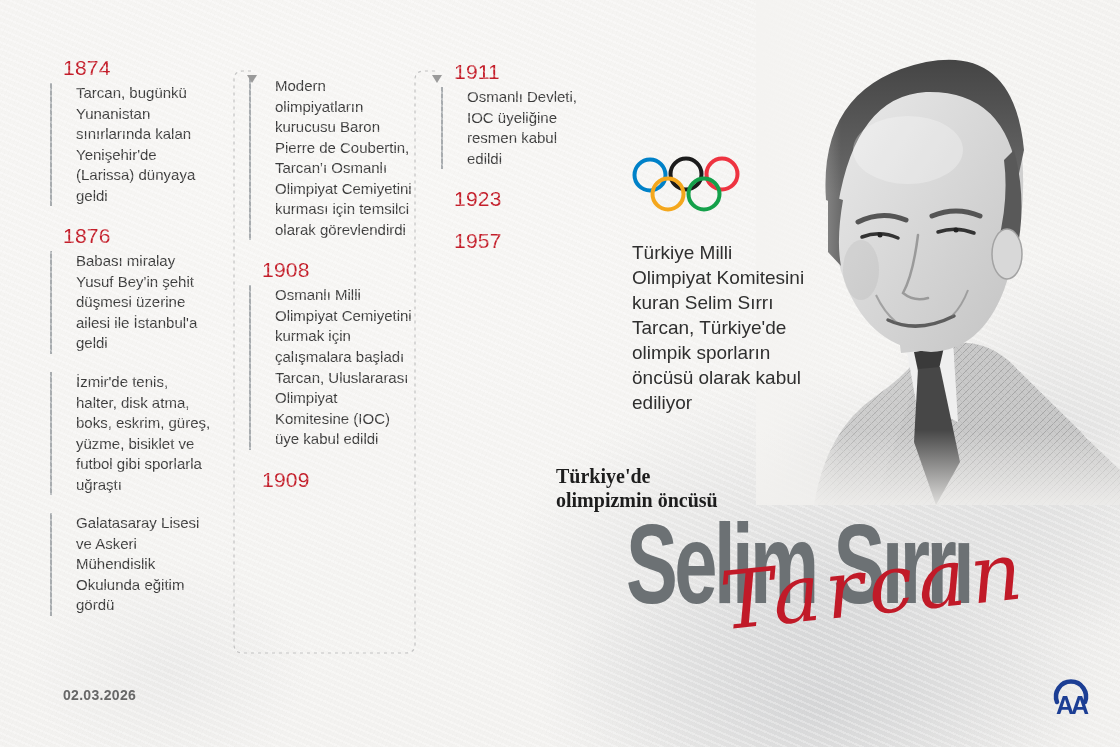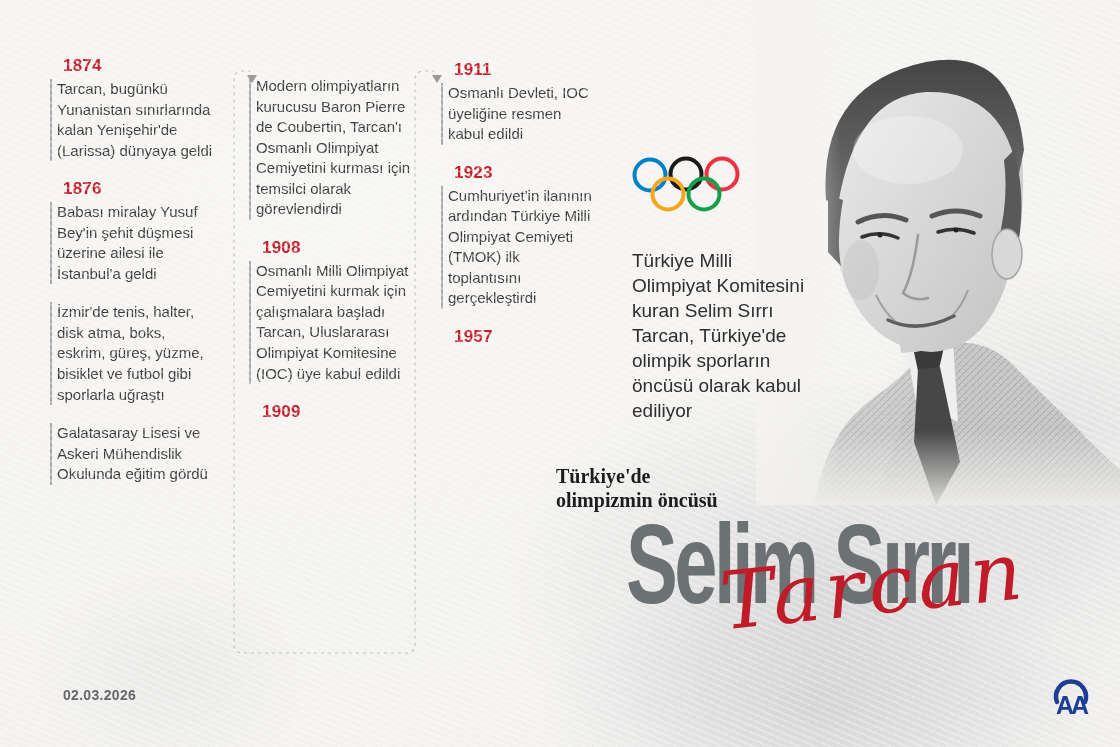--- a/index.html
+++ b/index.html
@@ -24,42 +24,42 @@
     background:radial-gradient(closest-side, rgba(168,171,177,.30), rgba(168,171,177,0));}
   .blob.b3{left:860px;top:260px;width:400px;height:380px;border-radius:50%;
     background:radial-gradient(closest-side, rgba(176,179,184,.26), rgba(176,179,184,0));}
   .blob.b4{left:30px;top:560px;width:280px;height:220px;border-radius:50%;
     background:radial-gradient(closest-side, rgba(184,186,190,.14), rgba(184,186,190,0));}
 
   
   .col{position:absolute;}
   .entry{margin-bottom:18px;}
   .entry .year{
-    font-size:17px;font-weight:700;color:#c41e2a;letter-spacing:.2px;
+    font-size:21px;font-weight:400;color:#c41e2a;letter-spacing:.2px;
     padding-left:13px;margin-bottom:3px;
   }
   .entry .year:empty{display:none;}
   .entry .text{
     font-size:15px;line-height:1.37;color:#3b3b3b;
-    border-left:2px solid #a8acaf;padding-left:5px;
+    border-left:2px solid #a8acaf;padding-left:24px;
     white-space:pre-line;
   }
   .col1{left:50px;top:56px;width:163px;}
   .col2{left:249px;top:76px;width:163px;}
   .col3{left:441px;top:60px;width:152px;}
 
   
   .connector-svg{position:absolute;left:0;top:0;z-index:2;pointer-events:none;}
 
   
   .rings{position:absolute;left:631px;top:155px;z-index:3;}
 
   
   .summary{
-    position:absolute;left:632px;top:248px;width:178px;z-index:3;
+    position:absolute;left:632px;top:240px;width:178px;z-index:3;
     font-size:19px;line-height:1.32;color:#2f2f2f;
   }
 
   
   .tagline{
     position:absolute;left:556px;top:464px;width:234px;z-index:3;
     font-family:"Liberation Serif", serif;font-weight:700;
     font-size:20px;line-height:1.2;color:#1d1d1d;
     white-space:pre-line;
   }
@@ -200,21 +200,20 @@
     </div>
   </div>
 
   <div class="col col3">
     <div class="entry">
       <div class="year">1911</div>
       <div class="text">Osmanlı Devleti, IOC üyeliğine resmen kabul edildi</div>
     </div>
     <div class="entry">
       <div class="year">1923</div>
-      <div class="text">Cumhuriyet'in ilanının ardından Türkiye Milli Olimpiyat Cemiyeti (TMOK) ilk toplantısını gerçekleştirdi</div>
     </div>
     <div class="entry">
       <div class="year">1957</div>
     </div>
   </div>
 
   <svg class="rings" width="112" height="60" viewBox="0 0 112 60">
     <circle cx="19" cy="20" r="15.5" fill="none" stroke="#0081c8" stroke-width="4"></circle>
     <circle cx="55" cy="19" r="15.5" fill="none" stroke="#1b1b1b" stroke-width="4"></circle>
     <circle cx="91" cy="19" r="15.5" fill="none" stroke="#ee3340" stroke-width="4"></circle>

